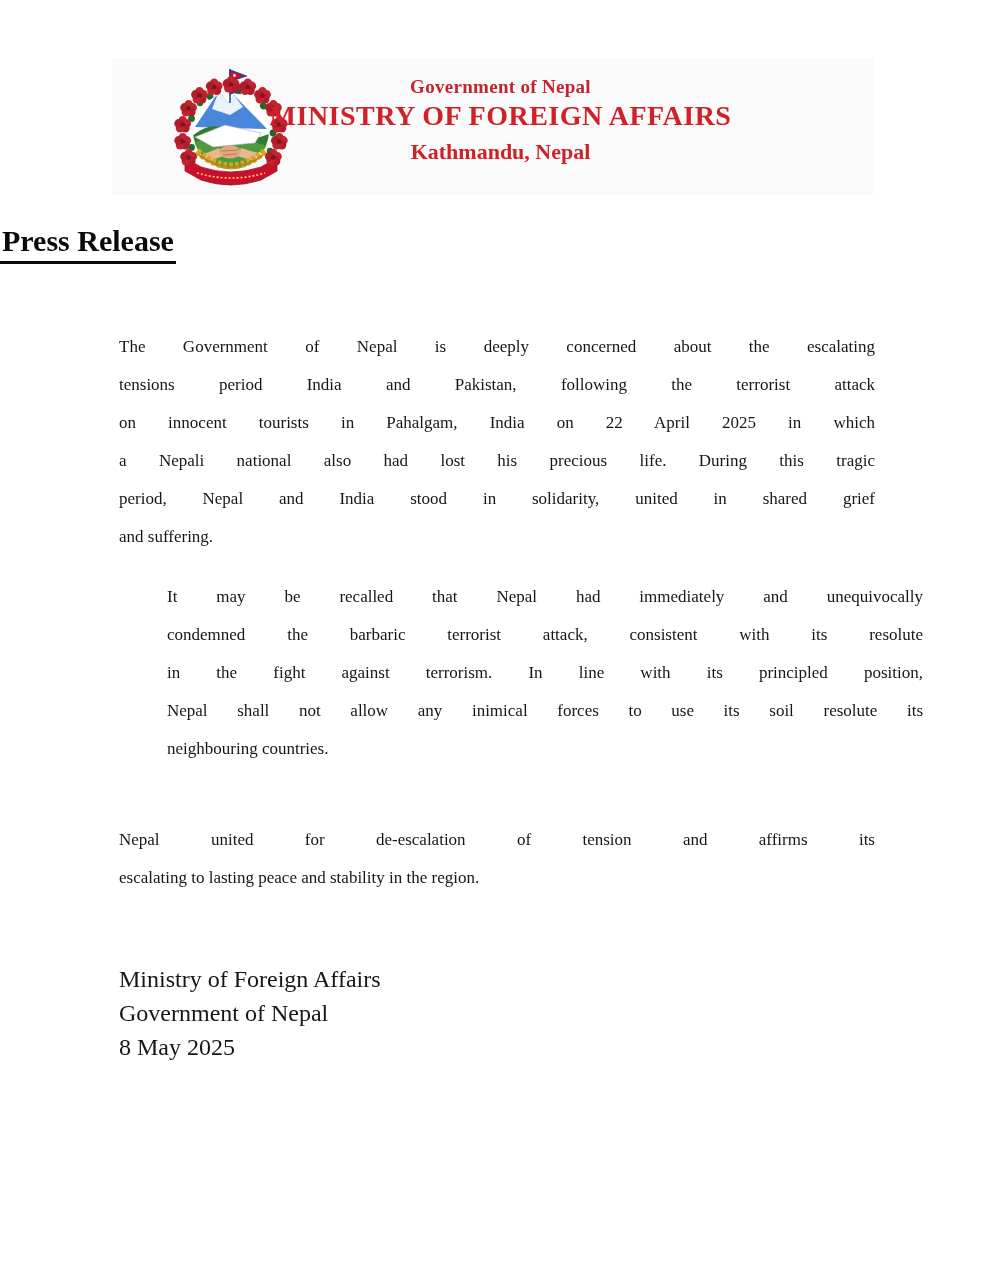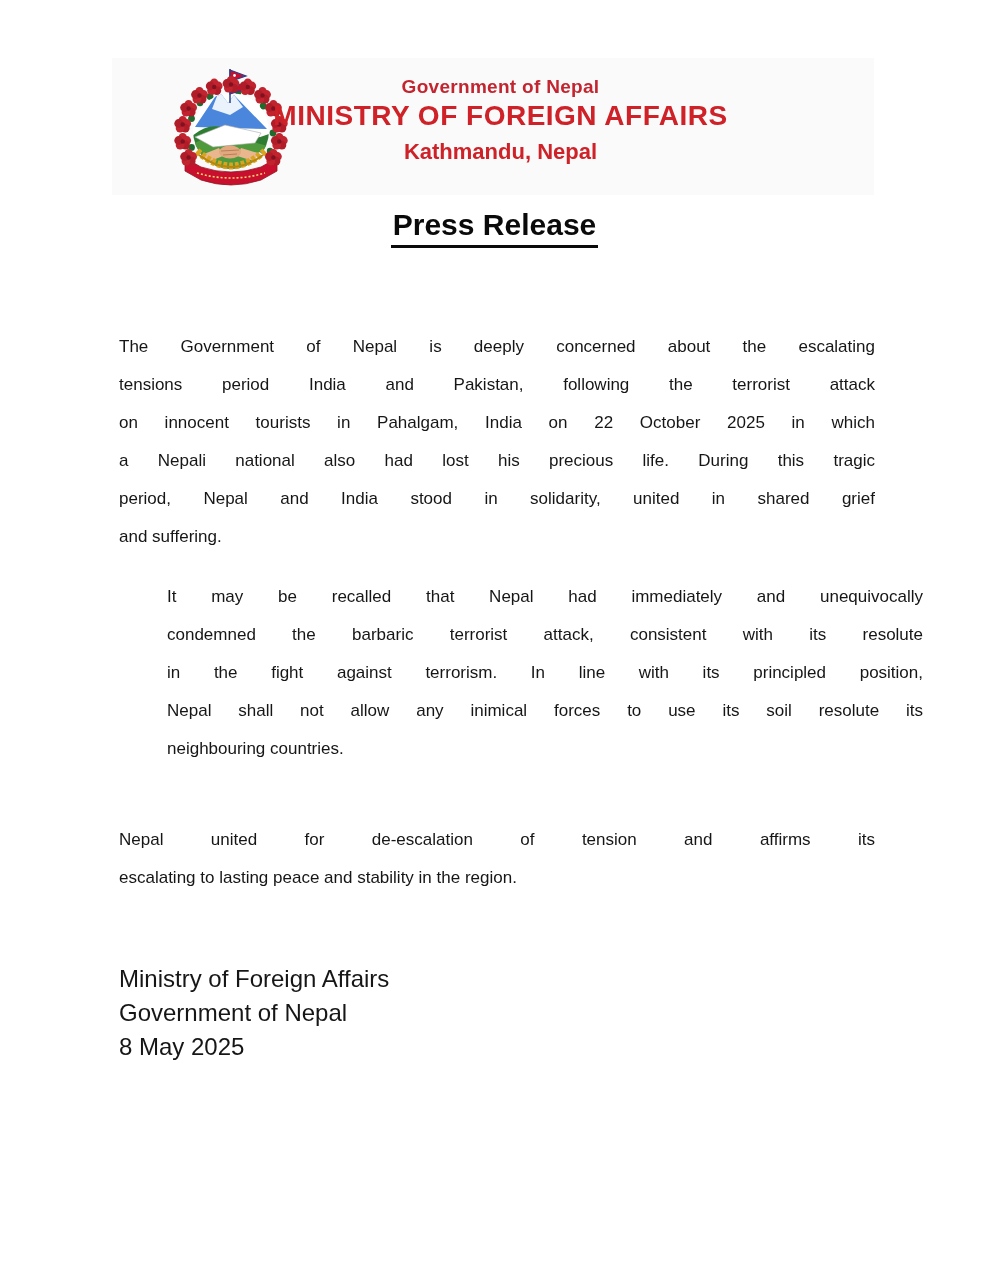--- a/index.html
+++ b/index.html
@@ -2,21 +2,21 @@
 <html><head>
 <meta charset="utf-8">
 <style>
   html, body { margin: 0; padding: 0; background: #ffffff; }
   .page {
     position: relative;
     width: 938px;
     height: 1280px;
     background: #ffffff;
     overflow: hidden;
-    font-family: Liberation Sans, sans-serif;
+    font-family: Liberation Serif, serif;
     color: #161616;
   }
   .scan-bg {
     position: absolute;
     left: 112px; top: 58px;
     width: 762px; height: 137px;
     background: #fafafa;
   }
   .emblem {
     position: absolute;
@@ -39,23 +39,23 @@
     letter-spacing: 0.5px;
   }
   .hdr-city {
     top: 139px;
     font-size: 22px;
     font-weight: bold;
     color: #cf2128;
   }
   .title-wrap {
     position: absolute;
-    top: 208px; left: 0;
+    top: 224px; left: 0;
     width: 989px;
-    text-align: center;
+    text-align: left;
   }
   .title-wrap span {
     display: inline-block;
     font-size: 30px;
     font-weight: bold;
     color: #0a0a0a;
     border-bottom: 3px solid #0a0a0a;
     padding: 0 2px 3px 2px;
   }
   .para {
@@ -164,21 +164,21 @@
   <div class="hdr-line hdr-ministry">MINISTRY OF FOREIGN AFFAIRS</div>
   <div class="hdr-line hdr-city">Kathmandu, Nepal</div>
 
   <div class="title-wrap">
     <span>Press Release</span>
   </div>
 
   <div class="para p1">
       <div class="line">The Government of Nepal is deeply concerned about the escalating</div>
       <div class="line">tensions period India and Pakistan, following the terrorist attack</div>
-      <div class="line">on innocent tourists in Pahalgam, India on 22 October 2025 in which</div>
+      <div class="line">on innocent tourists in Pahalgam, India on 22 April 2025 in which</div>
       <div class="line">a Nepali national also had lost his precious life. During this tragic</div>
       <div class="line">period, Nepal and India stood in solidarity, united in shared grief</div>
       <div class="line last">and suffering.</div>
     </div>
   <div class="para p2">
       <div class="line">It may be recalled that Nepal had immediately and unequivocally</div>
       <div class="line">condemned the barbaric terrorist attack, consistent with its resolute</div>
       <div class="line">in the fight against terrorism. In line with its principled position,</div>
       <div class="line">Nepal shall not allow any inimical forces to use its soil resolute its</div>
       <div class="line last">neighbouring countries.</div>

